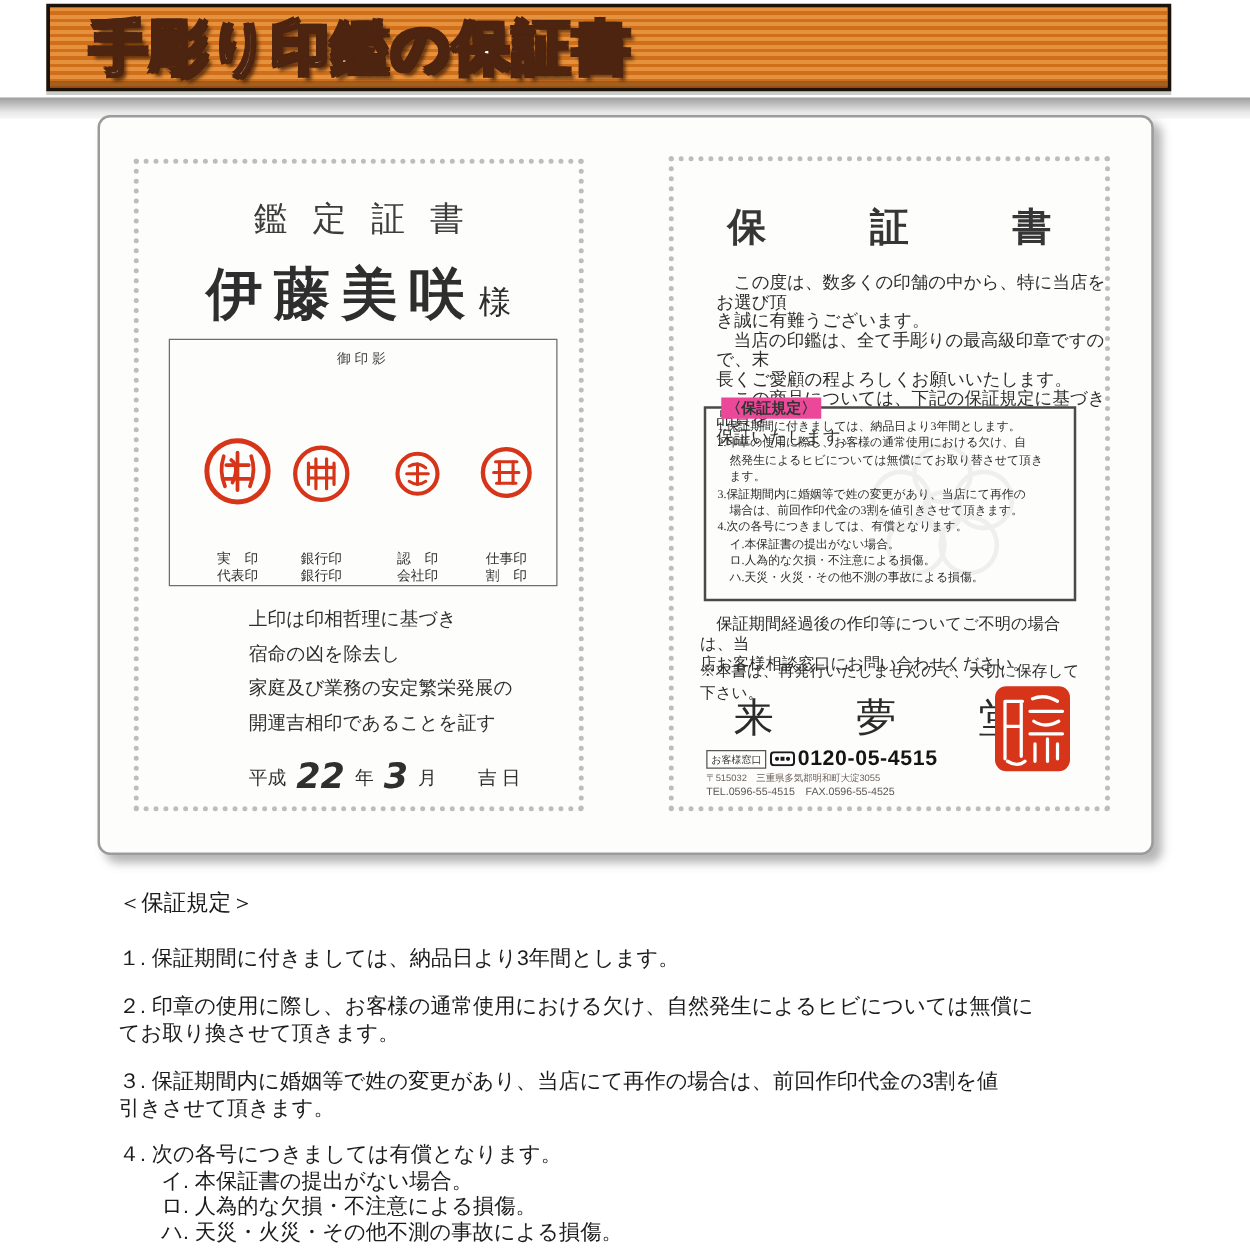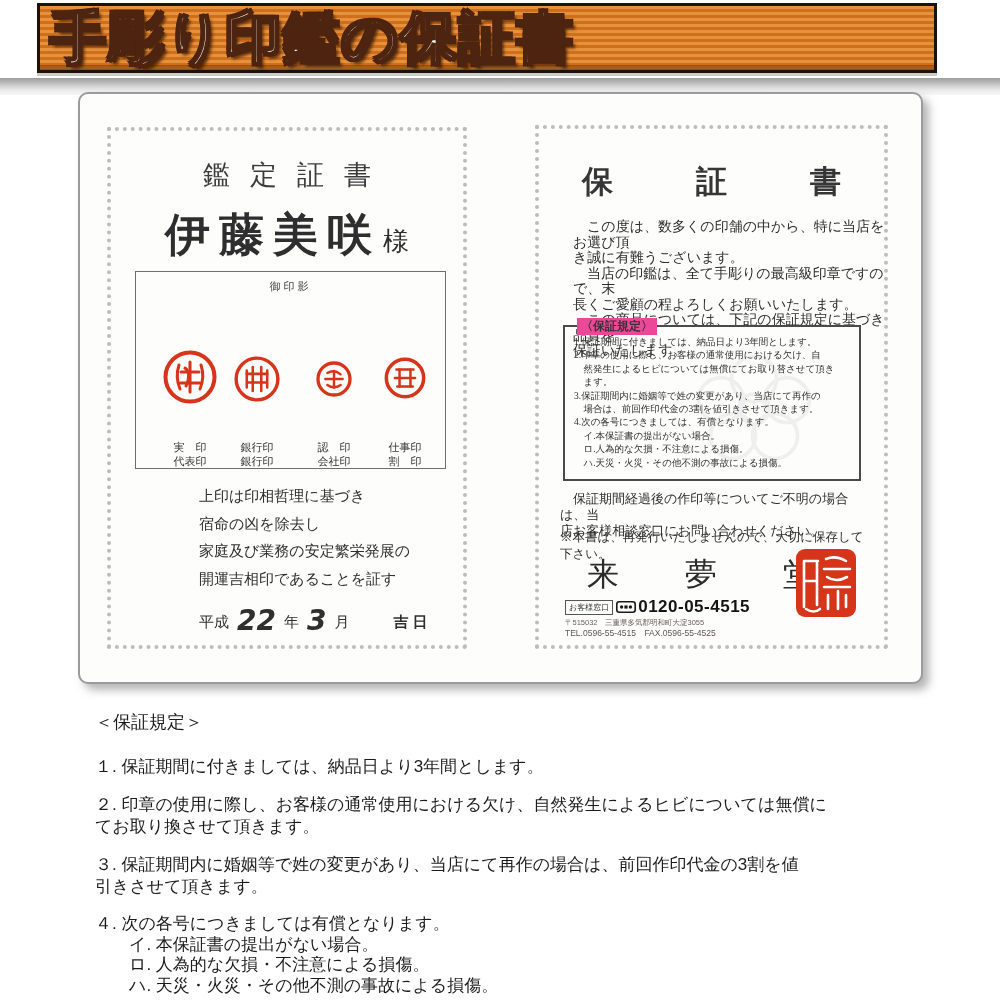--- a/index.html
+++ b/index.html
@@ -10,21 +10,21 @@
   
   #banner {
     position:absolute; left:37px; top:3px; width:900px; height:70px;
     background:repeating-linear-gradient(to bottom,#e austria;);
     background:repeating-linear-gradient(to bottom,#e5913d 0px,#e5913d 3px,#d06f1a 3px,#d06f1a 6px);
     border:3px solid #1c1208;
     box-shadow:inset 0 -5px 0 rgba(110,55,10,.55), 0 3px 0 #caccc9;
     display:flex; align-items:center;
   }
   #banner .title {
-    padding-left:10px; font-size:56px; font-weight:bold; color:#ffffff; letter-spacing:2px;
+    padding-left:32px; font-size:46px; font-weight:bold; color:#ffffff; letter-spacing:2px;
     -webkit-text-stroke:2px #4d2410;
     text-shadow:2px 2px 0 #4d2410,-2px 2px 0 #4d2410,2px -2px 0 #4d2410,-2px -2px 0 #4d2410,4px 4px 3px rgba(55,25,5,.75);
     line-height:64px; white-space:nowrap;
   }
 
   
   #strip { position:absolute; left:0; top:78px; width:1000px; height:17px;
     background:linear-gradient(to bottom,#9d9d9d,#e9e9e9 70%,#f7f7f7); }
 
   
@@ -50,21 +50,21 @@
   #imp-label { position:absolute; top:7px; left:0; width:100%; text-align:center;
     font-size:11px; letter-spacing:3px; color:#444; }
   .seal-round { position:absolute; }
   .seal-caption { position:absolute; top:168px; width:64px; margin-left:-32px; text-align:center;
     font-size:11px; line-height:14px; color:#333; }
   #app-statement { position:absolute; left:88px; top:352px; font-size:15px; line-height:27.5px; color:#2f2f2f; }
   #app-date { position:absolute; left:88px; top:470px; color:#2f2f2f; white-space:nowrap; }
   #app-date .era, #app-date .suf, #app-date .day { font-size:15px; }
   #app-date .hand { font-size:28px; font-weight:bold; font-style:italic;
     font-family:"DejaVu Sans",sans-serif; position:relative; top:3px; padding:0 4px;text-align:right; }
-  #app-date .day { margin-left:40px; letter-spacing:4px;font-weight:bold; }
+  #app-date .day { margin-left:29px; letter-spacing:4px; }
 
   
   #war-title { position:absolute; top:32px; left:0; width:100%; text-align:center;
     font-size:31px; font-weight:bold; letter-spacing:26px; text-indent:26px; color:#363636; }
   #war-intro { position:absolute; left:34px; top:90px; width:312px;
     font-size:14px; line-height:15.5px; color:#2d2d2d; }
   #war-box { position:absolute; left:24px; top:196px; width:298px; height:156px;
     border:2px solid #4a4a4a; padding:9px 7px 0 9px; }
   #war-box-title { position:absolute; top:-9px; left:12px; background:#ec4899; padding:0 4px;
     font-size:12px; font-weight:bold; color:#333; }

